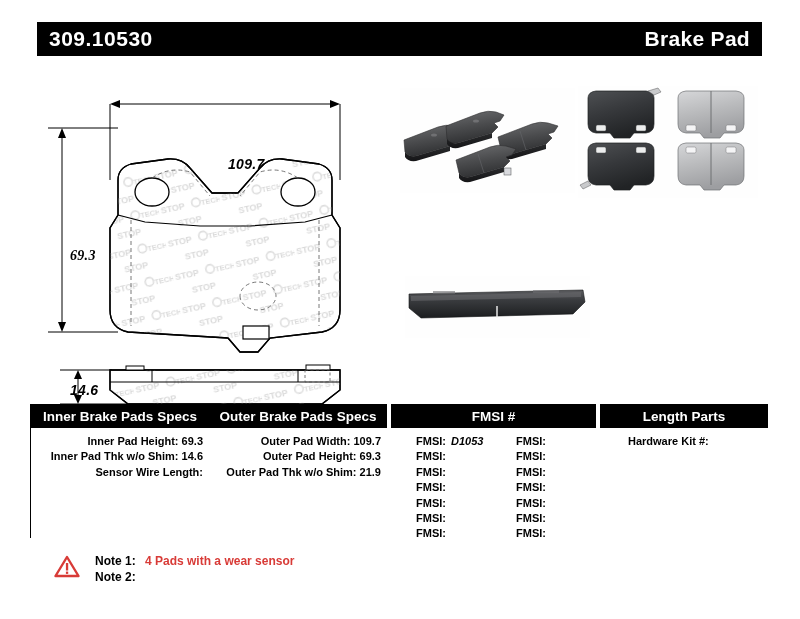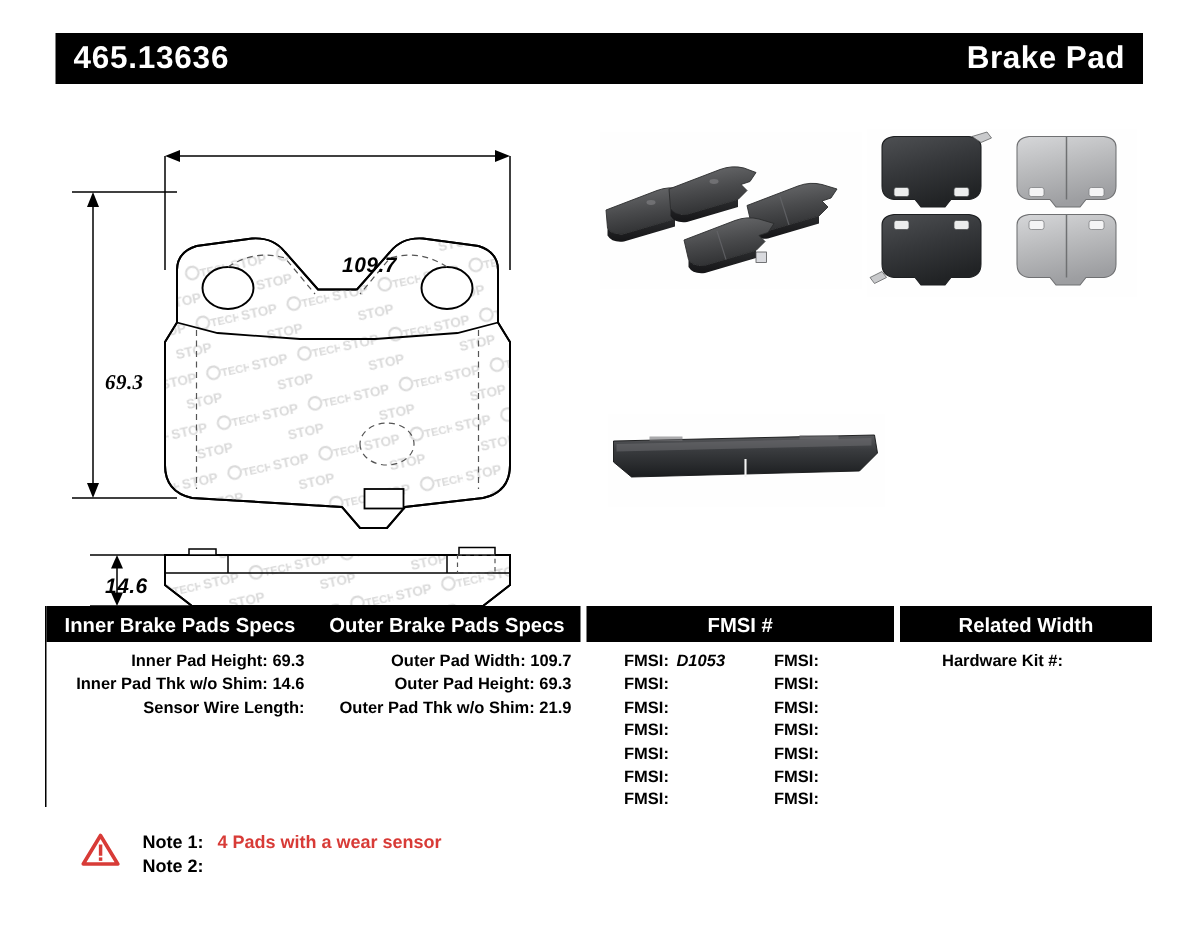--- a/index.html
+++ b/index.html
@@ -27,21 +27,21 @@
   .header-bar .prod-type{
     color:#fff;font-size:21px;font-weight:bold;letter-spacing:.3px;
   }
 
   
   .drawing{position:absolute;left:0;top:60px;width:400px;height:345px;}
   .dim-label{
     position:absolute;font-size:14px;font-weight:bold;font-style:italic;
     letter-spacing:.3px;color:#000;
   }
-  .dim-width{left:228px;top:108px;}
+  .dim-width{left:228px;top:96px;}
   .dim-height{left:70px;top:188px;font-family:Liberation Serif, serif;}
   .dim-thk{left:70px;top:322px;}
 
   
   .photo{position:absolute;overflow:hidden;background:#fff;}
   .photo-angled{left:400px;top:88px;width:175px;height:105px;}
   .photo-grid{left:578px;top:86px;width:180px;height:112px;}
   .photo-side{left:405px;top:276px;width:185px;height:62px;}
 
   
@@ -76,21 +76,21 @@
   .note1{left:45px;top:2px;}
   .note2{left:45px;top:18px;}
   .note-red{color:#d83b37;padding-left:6px;}
 </style>
 </head>
 <body>
 
 <div class="page">
 
   <div class="header-bar">
-    <span class="part-no">465.13636</span>
+    <span class="part-no">309.10530</span>
     <span class="prod-type">Brake Pad</span>
   </div>
 
   <div class="drawing">
     <svg width="400" height="345" viewBox="0 0 400 345">
       <defs>
         <pattern id="wm" width="62" height="34" patternUnits="userSpaceOnUse" patternTransform="rotate(-12)">
           <text x="2" y="14" font-family="Liberation Sans, sans-serif" font-size="9" font-weight="bold" fill="#d8d8d8">STOP</text>
           <circle cx="38" cy="10" r="4.2" fill="none" stroke="#d8d8d8" stroke-width="1.4"></circle>
           <text x="43" y="14" font-family="Liberation Sans, sans-serif" font-size="7.5" font-weight="bold" fill="#d8d8d8">TECH</text>
@@ -296,21 +296,21 @@
   </div>
 
   <div class="table-area">
     <div class="tbl-border-left"></div>
 
     <div class="th th-inner">
       <span class="half">Inner Brake Pads Specs</span>
       <span class="half">Outer Brake Pads Specs</span>
     </div>
     <div class="th th-fmsi">FMSI #</div>
-    <div class="th th-related">Related Width</div>
+    <div class="th th-related">Length Parts</div>
 
     <div class="col col-inner">
       <div class="spec-row">Inner Pad Height: 69.3</div>
       <div class="spec-row">Inner Pad Thk w/o Shim: 14.6</div>
       <div class="spec-row">Sensor Wire Length:</div>
     </div>
 
     <div class="col col-outer">
       <div class="spec-row">Outer Pad Width: 109.7</div>
       <div class="spec-row">Outer Pad Height: 69.3</div>

